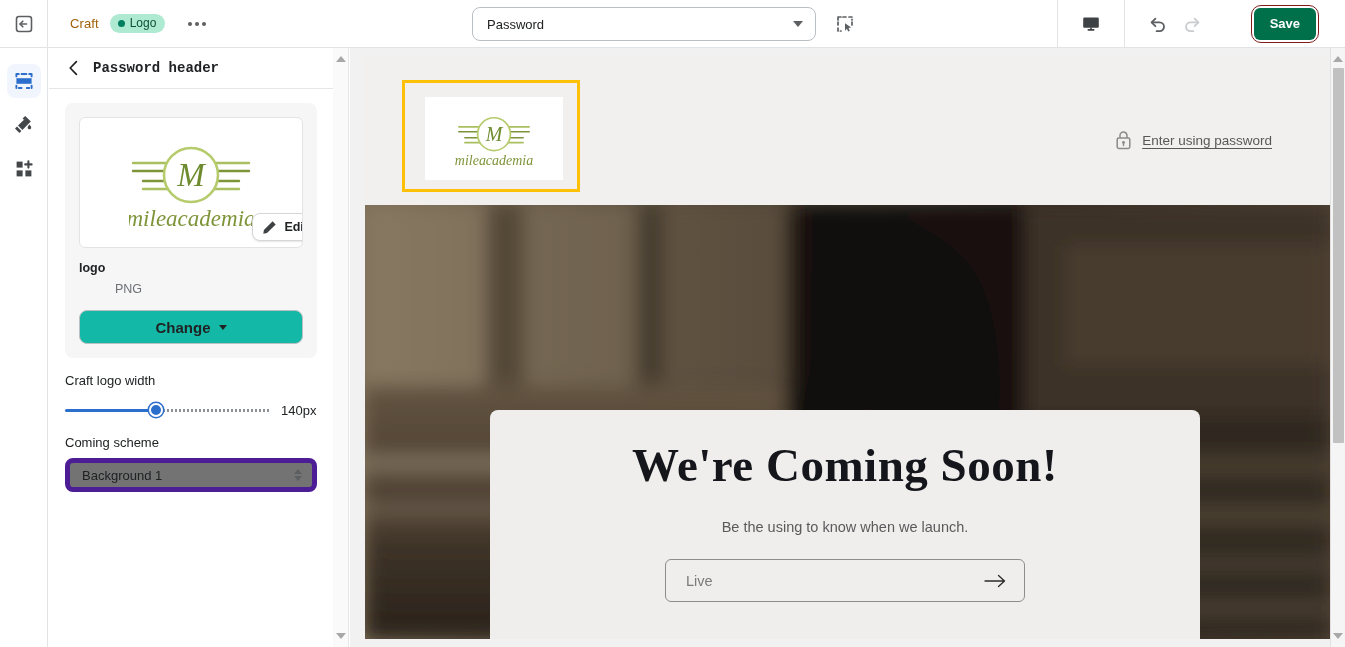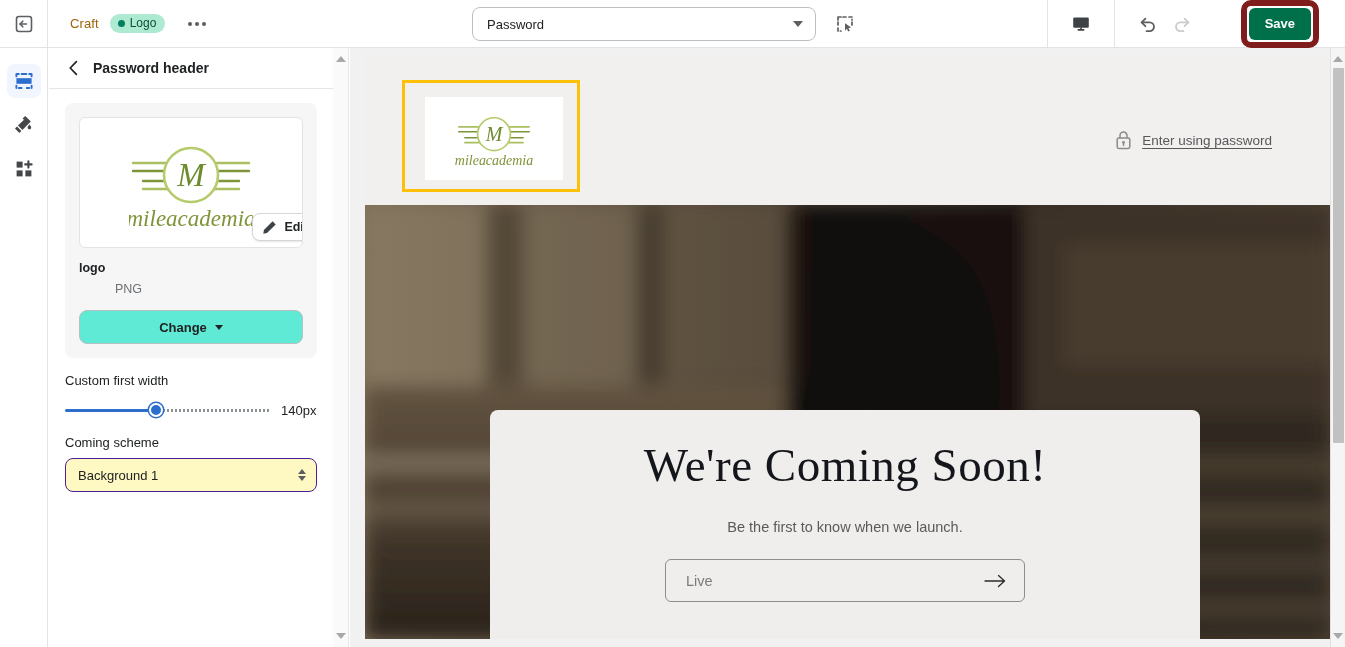--- a/index.html
+++ b/index.html
@@ -68,21 +68,21 @@
     display: flex; align-items: center;
   }
   .tb-seg { display:flex; align-items:center; height: 47px; padding: 0 16px; border-left: 1px solid #e1e3e5; }
   .tb-seg.nolines { border-left: none; }
   .icon-btn {
     width: 34px; height: 30px; display:flex; align-items:center; justify-content:center;
     cursor: pointer; border-radius: 6px;
   }
   .save-wrap {
     margin: 0 10px 0 10px;
-    border: 6px solid #7f1d1d; border-radius: 10px; padding: 2px;
+    border: 1px solid #7f1d1d; border-radius: 10px; padding: 2px;
   }
   .save-btn {
     background: #00704A; color: #ffffff;
     border: none; border-radius: 6px;
     height: 32px; padding: 0 16px;
     font-size: 13px; font-weight: 600;
     font-family: "Liberation Sans", sans-serif;
     cursor: pointer;
   }
 
@@ -104,21 +104,21 @@
 
   
   .panel {
     position: absolute; left: 49px; top: 48px;
     width: 284px; height: 599px;
     background: #ffffff;
     overflow: hidden;
   }
   .panel-head {
     height: 41px; display: flex; align-items: center; gap: 12px;
-    padding: 0 16px; border-bottom: 1px solid #e6e6e6;
+    padding: 0 16px; border-bottom: 1px solid #e6e6e6; font-family: Liberation Mono, monospace;
   }
   .back-chev { cursor: pointer; display:flex; align-items:center; justify-content:center; width:16px; }
   .panel-title { font-size: 14px; font-weight: 600; color: #202223; }
   .panel-body { padding: 14px 16px 0 16px; }
   .field-label { font-size: 13px; color: #202223; margin-bottom: 8px; }
 
   .media-card {
     background: #F6F6F7; border-radius: 8px; padding: 14px;
   }
   .thumb {
@@ -134,23 +134,23 @@
     height: 28px; padding: 0 11px 0 9px;
     display: flex; align-items: center; gap: 7px;
     font-size: 12.5px; font-weight: 600; color: #202223;
     box-shadow: 0 1px 2px rgba(0,0,0,.10);
     cursor: pointer;
   }
   .media-name { font-size: 12.5px; font-weight: 700; color: #202223; margin-top: 13px; }
   .media-type { font-size: 12.5px; color: #6d7175; margin-top: 7px; margin-left: 36px; }
   .change-btn {
     margin-top: 14px; width: 100%; height: 34px;
-    background: #5eead4; border: 1px solid #babfc3; border-radius: 8px;
+    background: #14b8a6; border: 1px solid #babfc3; border-radius: 8px;
     display: flex; align-items: center; justify-content: center; gap: 8px;
-    font-size: 13px; font-weight: 600; color: #202223; cursor: pointer;
+    font-size: 15px; font-weight: 600; color: #202223; cursor: pointer;
   }
   .change-btn .caret {
     width: 0; height: 0;
     border-left: 4.5px solid transparent; border-right: 4.5px solid transparent;
     border-top: 5.5px solid #202223;
   }
 
   .slider-row { display: flex; align-items: center; gap: 11px; margin-top: 13px; text-align: right; }
   .slider-track { position: relative; width: 205px; height: 18px; display:flex; align-items:center; cursor: pointer;}
   .slider-fill { position: absolute; left: 0; top: 8px; height: 3px; background: #2C6ECB; border-radius: 2px; width: 90px;}
@@ -161,21 +161,21 @@
   .slider-thumb {
     position: absolute; left: 84px; top: 2px;
     width: 14px; height: 14px; border-radius: 50%;
     background: #2C6ECB; border: 2px solid #ffffff;
     box-shadow: 0 0 0 1.5px #2C6ECB;
   }
   .slider-val { font-size: 13px; color: #202223; }
 
   .select-ctl {
     margin-top: 8px; width: 100%; height: 34px;
-    background: #fef9c3; border: 1px solid #4c1d95; border-radius: 8px;
+    background: #737373; border: 5px solid #4c1d95; border-radius: 8px;
     display: flex; align-items: center; justify-content: space-between;
     padding: 0 10px 0 12px; font-size: 13px; color: #202223; cursor: pointer;
   }
   .stepper { display: flex; flex-direction: column; gap: 2px; align-items:center; }
   .stepper .up {
     width:0;height:0;border-left:4px solid transparent;border-right:4px solid transparent;border-bottom:5px solid #5c5f62;
   }
   .stepper .dn {
     width:0;height:0;border-left:4px solid transparent;border-right:4px solid transparent;border-top:5px solid #5c5f62;
   }
@@ -241,21 +241,21 @@
     position: absolute; left: 125px; top: 205px;
     width: 710px; height: 248px;
     background: #efeeec;
     border-radius: 8px;
     display: flex; flex-direction: column; align-items: center;
     padding-top: 32px;
   }
   .hero-title {
     font-family: "Liberation Serif", serif;
     font-size: 47px; color: #15161c; letter-spacing: .5px; line-height: 1;
-    font-weight: 400;
+    font-weight: 700;
   }
   .hero-sub {
     margin-top: 30px;
     font-size: 14.5px; color: #5a5a5c;
   }
   .email-row {
     margin-top: 24px;
     width: 360px; height: 43px;
     border: 1px solid #8d8d8d; border-radius: 6px;
     display: flex; align-items: center; justify-content: space-between;
@@ -412,21 +412,21 @@
         </div>
       </div>
       <div class="media-name">logo</div>
       <div class="media-type">PNG</div>
       <div class="change-btn">
         <span>Change</span>
         <span class="caret"></span>
       </div>
     </div>
 
-    <div class="field-label" style="margin-top:15px">Custom first width</div>
+    <div class="field-label" style="margin-top:15px">Craft logo width</div>
     <div class="slider-row">
       <div class="slider-track">
         <div class="slider-fill"></div>
         <div class="slider-rest"></div>
         <div class="slider-thumb"></div>
       </div>
       <span class="slider-val">140px</span>
     </div>
 
     <div class="field-label" style="margin-top:16px;margin-bottom:0">Coming scheme</div>
@@ -527,21 +527,21 @@
         <path d="M445 0 c40 -5 120 10 160 60 c30 40 35 120 25 175 c-60 25 -150 20 -190 -10 z" fill="#100e0c"></path>
         <ellipse cx="520" cy="200" rx="95" ry="60" fill="#0d0b09"></ellipse>
         <path d="M500 220 q40 25 110 30 l0 40 q-70 -10 -115 -35 z" fill="#c8a46a" opacity=".85"></path>
         <path d="M430 400 q60 -20 140 -10 l0 44 h-150 z" fill="#c9a86e" opacity=".8"></path>
       </g>
       <rect width="965" height="434" fill="#2b231c" opacity=".12"></rect>
     </svg>
 
     <div class="hero-card">
       <div class="hero-title">We're Coming Soon!</div>
-      <div class="hero-sub">Be the first to know when we launch.</div>
+      <div class="hero-sub">Be the using to know when we launch.</div>
       <div class="email-row">
         <span class="email-ph">Live</span>
         <span class="arrow-sub">
           <svg width="22" height="14" viewBox="0 0 22 14">
             <path d="M1 7h19M14.5 1.5 20.5 7l-6 5.5" fill="none" stroke="#2b2b2b" stroke-width="1.3" stroke-linecap="round" stroke-linejoin="round"></path>
           </svg>
         </span>
       </div>
     </div>
   </div>

